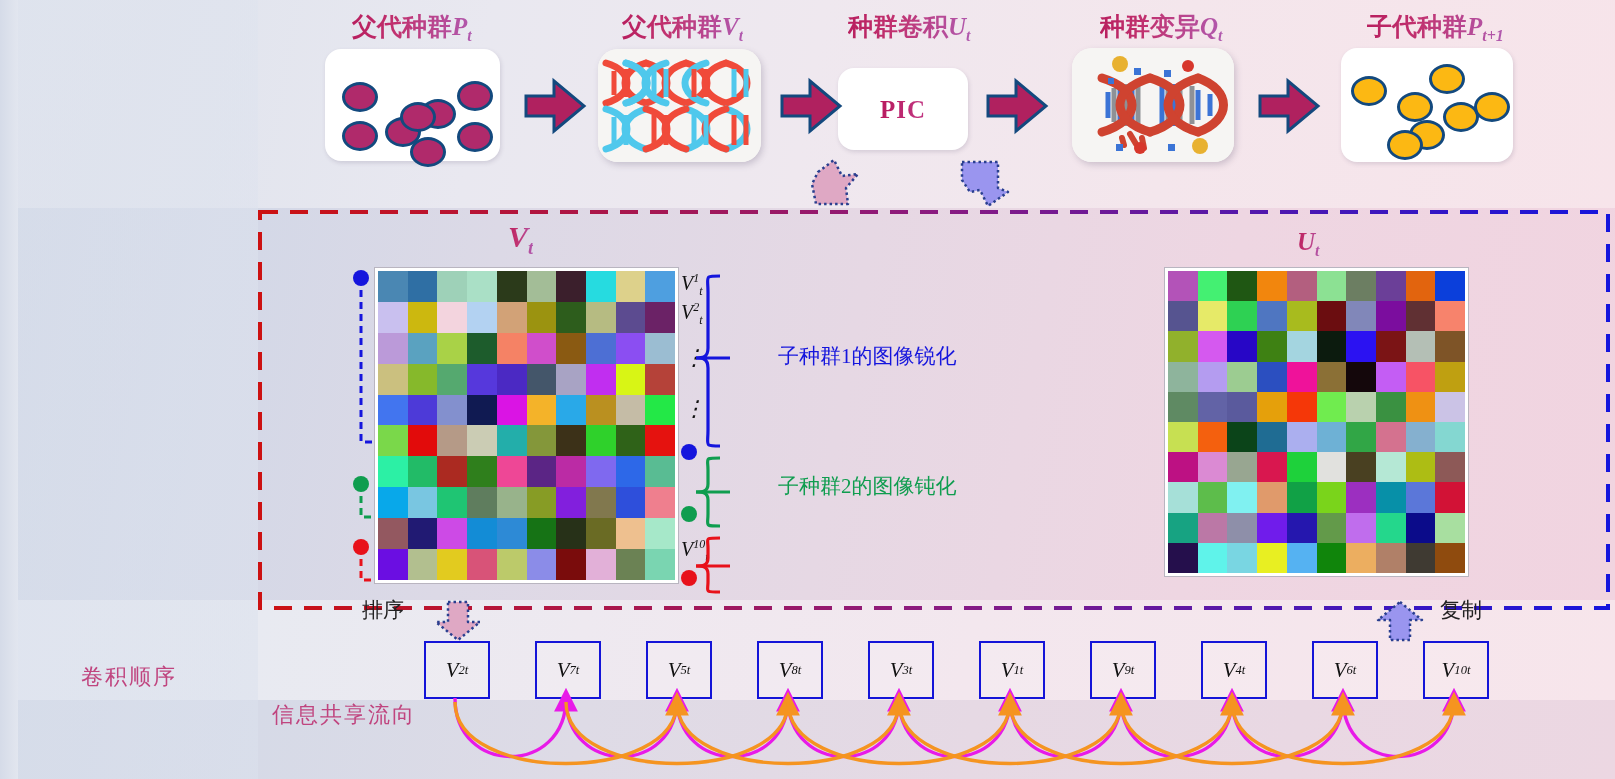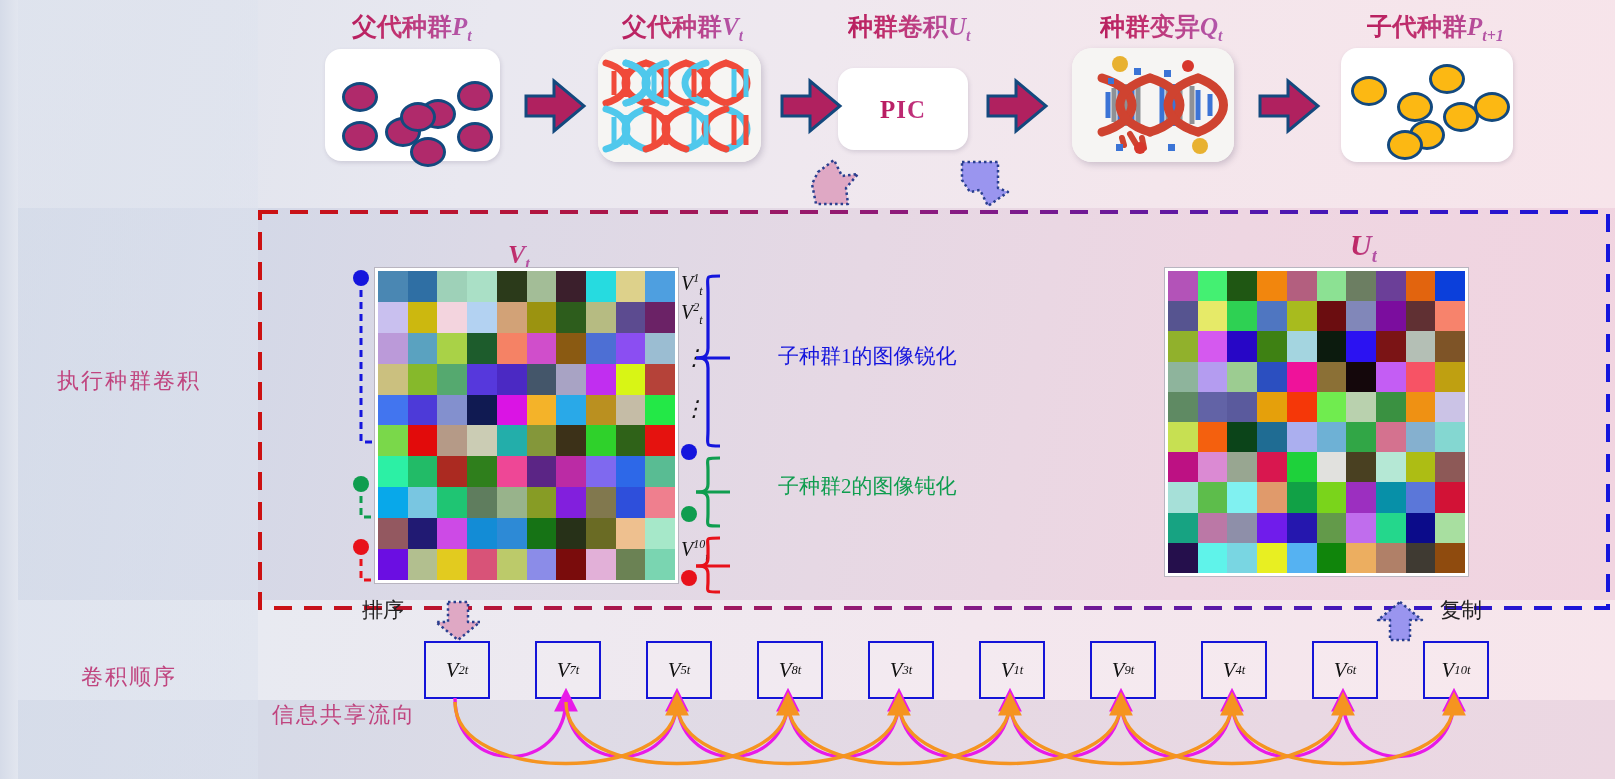--- a/index.html
+++ b/index.html
@@ -76,21 +76,20 @@
 <div id="stage">
 
   <div class="band band-a"></div>
   <div class="band band-b"></div>
   <div class="band band-c"></div>
   <div class="band band-d"></div>
 
   <div class="labelcol"></div>
   <div class="vstripe"></div>
 
-  <div class="rowlabel" style="top:366px">执行种群卷积</div>
   <div class="rowlabel" style="top:700px;left:258px;width:160px;text-align:left;padding-left:14px">信息共享流向</div>
   <div class="rowlabel" style="top:662px">卷积顺序</div>
 
   <div class="coltitle" style="left:352px;top:10px">
     <span>父代种群</span><i>P</i><span class="sub">t</span>
   </div>
   <div class="coltitle" style="left:622px;top:10px">
     <span>父代种群</span><i>V</i><span class="sub">t</span>
   </div>
   <div class="coltitle" style="left:848px;top:10px">
@@ -263,24 +262,24 @@
     <defs>
       <linearGradient id="dashgrad" x1="0" y1="0" x2="1" y2="0">
         <stop offset="0%" stop-color="#cc1111"></stop>
           <stop offset="50%" stop-color="#8a1b80"></stop>
           <stop offset="100%" stop-color="#1515dd"></stop>
       </linearGradient>
     </defs>
     <rect x="2" y="2" width="1348" height="396" fill="none" stroke="url(#dashgrad)" stroke-width="4" stroke-dasharray="18,12"></rect>
   </svg>
 
-  <div class="coltitle" style="left:508px;top:240px;font-size:26px">
+  <div class="coltitle" style="left:508px;top:220px;font-size:30px">
     <i>V</i><span class="sub">t</span>
   </div>
-  <div class="coltitle" style="left:1350px;top:228px;font-size:30px">
+  <div class="coltitle" style="left:1297px;top:228px;font-size:25px">
     <i>U</i><span class="sub">t</span>
   </div>
 
   <div class="matrix" id="vt-matrix" style="left:375px;top:268px;width:297px;height:309px;grid-template-columns:repeat(10,1fr);grid-template-rows:repeat(10,1fr)">
       <div style="background: rgb(74, 135, 179);"></div>
       <div style="background: rgb(47, 111, 164);"></div>
       <div style="background: rgb(158, 209, 184);"></div>
       <div style="background: rgb(170, 224, 198);"></div>
       <div style="background: rgb(43, 58, 26);"></div>
       <div style="background: rgb(163, 189, 151);"></div>

